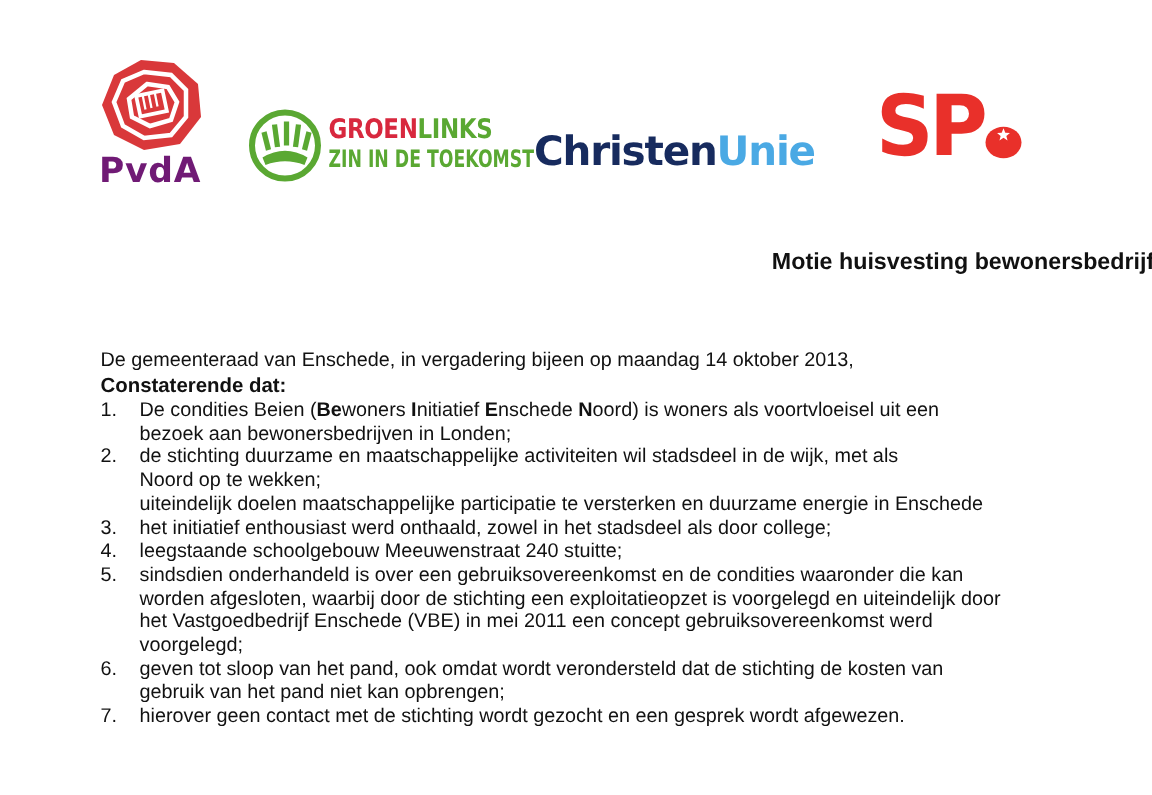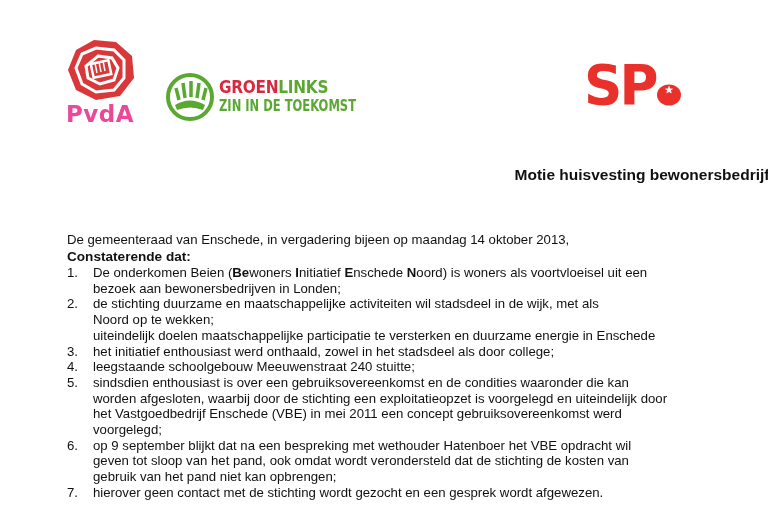--- a/index.html
+++ b/index.html
@@ -4,21 +4,21 @@
   <style>
     html, body { margin: 0; padding: 0; background: #ffffff; }
     body { width: 768px; height: 530px; overflow: hidden; position: relative;
            font-family: "Liberation Sans", sans-serif; color: #111; }
     .logos { position: absolute; left: 0; top: 0; width: 768px; height: 130px; }
     .logo { position: absolute; }
     
     .pvda { left: 64px; top: 38px; width: 78px; height: 90px; }
     .pvda svg { display: block; }
     .pvda-text { position: absolute; left: 2px; top: 63px; font-family: "DejaVu Sans", sans-serif;
-                 font-weight: bold; font-size: 23px; color: #ec4899; letter-spacing: 0.5px; }
+                 font-weight: bold; font-size: 23px; color: #701a75; letter-spacing: 0.5px; }
     
     .gl { left: 165px; top: 72px; width: 180px; height: 50px; }
     .gl-line1 { position: absolute; left: 54px; top: 4px; font-weight: bold; font-size: 18px;
                 letter-spacing: -0.3px; font-family: "DejaVu Sans", sans-serif; transform: scaleX(0.85); transform-origin: left; }
     .gl-red { color: #d8283e; }
     .gl-green { color: #5aa832; }
     .gl-line2 { position: absolute; left: 54px; top: 24px; font-weight: bold; font-size: 16px; color: #5aa832;
                 font-family: "DejaVu Sans", sans-serif; transform: scaleX(0.72); transform-origin: left; white-space: nowrap; }
     
     .cu { left: 356px; top: 86px; font-family: "DejaVu Sans", sans-serif; font-weight: bold; font-size: 27px;
@@ -68,66 +68,66 @@
       <line x1="14" y1="28" x2="11" y2="16" stroke="#5aa832" stroke-width="3.5"></line>
       <line x1="20" y1="26" x2="18" y2="11" stroke="#5aa832" stroke-width="3.5"></line>
       <line x1="26" y1="25" x2="26" y2="9" stroke="#5aa832" stroke-width="3.5"></line>
       <line x1="32" y1="26" x2="34" y2="11" stroke="#5aa832" stroke-width="3.5"></line>
       <line x1="38" y1="28" x2="41" y2="16" stroke="#5aa832" stroke-width="3.5"></line>
     </svg>
     <div class="gl-line1"><span class="gl-red">GROEN</span><span class="gl-green">LINKS</span></div>
     <div class="gl-line2">ZIN IN DE TOEKOMST</div>
   </div>
 
+  <div class="logo cu"><span class="cu-dark">Christen</span><span class="cu-light">Unie</span></div>
 
   <div class="logo sp">
     <div class="sp-text">SP</div>
     <svg class="sp-tomato" width="26" height="24" viewBox="0 0 26 24">
       <ellipse cx="13" cy="13" rx="12" ry="10.5" fill="#e9302a"></ellipse>
       <polygon points="13,3.5 14.2,6.5 17.3,6.7 14.9,8.6 15.7,11.6 13,9.9 10.3,11.6 11.1,8.6 8.7,6.7 11.8,6.5" fill="#fff"></polygon>
     </svg>
   </div>
 </div>
 
 <div class="doc-title"><span>Motie huisvesting bewonersbedrijf Beien</span></div>
 
 <div class="intro">De gemeenteraad  van  Enschede, in vergadering  bijeen op maandag 14 oktober 2013,</div>
 
 <div class="section-head">Constaterende dat:</div>
 
 <ol class="list">
   <li>
     <span class="num">1.</span>
-    <span class="ln"><span>De onderkomen Beien (</span><b class="initial">Be</b><span>woners </span><b class="initial">I</b><span>nitiatief </span><b class="initial">E</b><span>nschede </span><b class="initial">N</b><span>oord)  is woners als voortvloeisel  uit een</span></span>
+    <span class="ln"><span>De condities Beien (</span><b class="initial">Be</b><span>woners </span><b class="initial">I</b><span>nitiatief </span><b class="initial">E</b><span>nschede </span><b class="initial">N</b><span>oord)  is woners als voortvloeisel  uit een</span></span>
     <span class="ln">bezoek aan bewonersbedrijven  in Londen;</span>
   </li>
   <li>
     <span class="num">2.</span>
     <span class="ln">de stichting duurzame  en  maatschappelijke  activiteiten wil stadsdeel in de wijk, met als</span>
     <span class="ln">Noord  op te wekken;</span>
     <span class="ln">uiteindelijk  doelen  maatschappelijke  participatie te versterken  en duurzame  energie  in Enschede</span>
   </li>
   <li>
     <span class="num">3.</span>
     <span class="ln">het initiatief enthousiast werd onthaald, zowel in het stadsdeel als door college;</span>
   </li>
   <li>
     <span class="num">4.</span>
     <span class="ln">leegstaande  schoolgebouw  Meeuwenstraat  240 stuitte;</span>
   </li>
   <li>
     <span class="num">5.</span>
-    <span class="ln">sindsdien enthousiast  is over een gebruiksovereenkomst  en de condities waaronder  die kan</span>
+    <span class="ln">sindsdien onderhandeld  is over een gebruiksovereenkomst  en de condities waaronder  die kan</span>
     <span class="ln">worden afgesloten,  waarbij door de stichting een exploitatieopzet is voorgelegd  en uiteindelijk door</span>
     <span class="ln">het Vastgoedbedrijf  Enschede (VBE) in mei 2011  een concept gebruiksovereenkomst  werd</span>
     <span class="ln">voorgelegd;</span>
   </li>
   <li>
     <span class="num">6.</span>
-    <span class="ln">op 9 september blijkt dat na een bespreking  met wethouder  Hatenboer  het VBE opdracht  wil</span>
     <span class="ln">geven  tot sloop van het pand,  ook omdat wordt  verondersteld  dat de stichting de kosten van</span>
     <span class="ln">gebruik van  het pand niet kan opbrengen;</span>
   </li>
   <li>
     <span class="num">7.</span>
     <span class="ln">hierover  geen contact met de stichting wordt gezocht en een gesprek  wordt afgewezen.</span>
   </li>
 </ol>
 
 </body></html>

